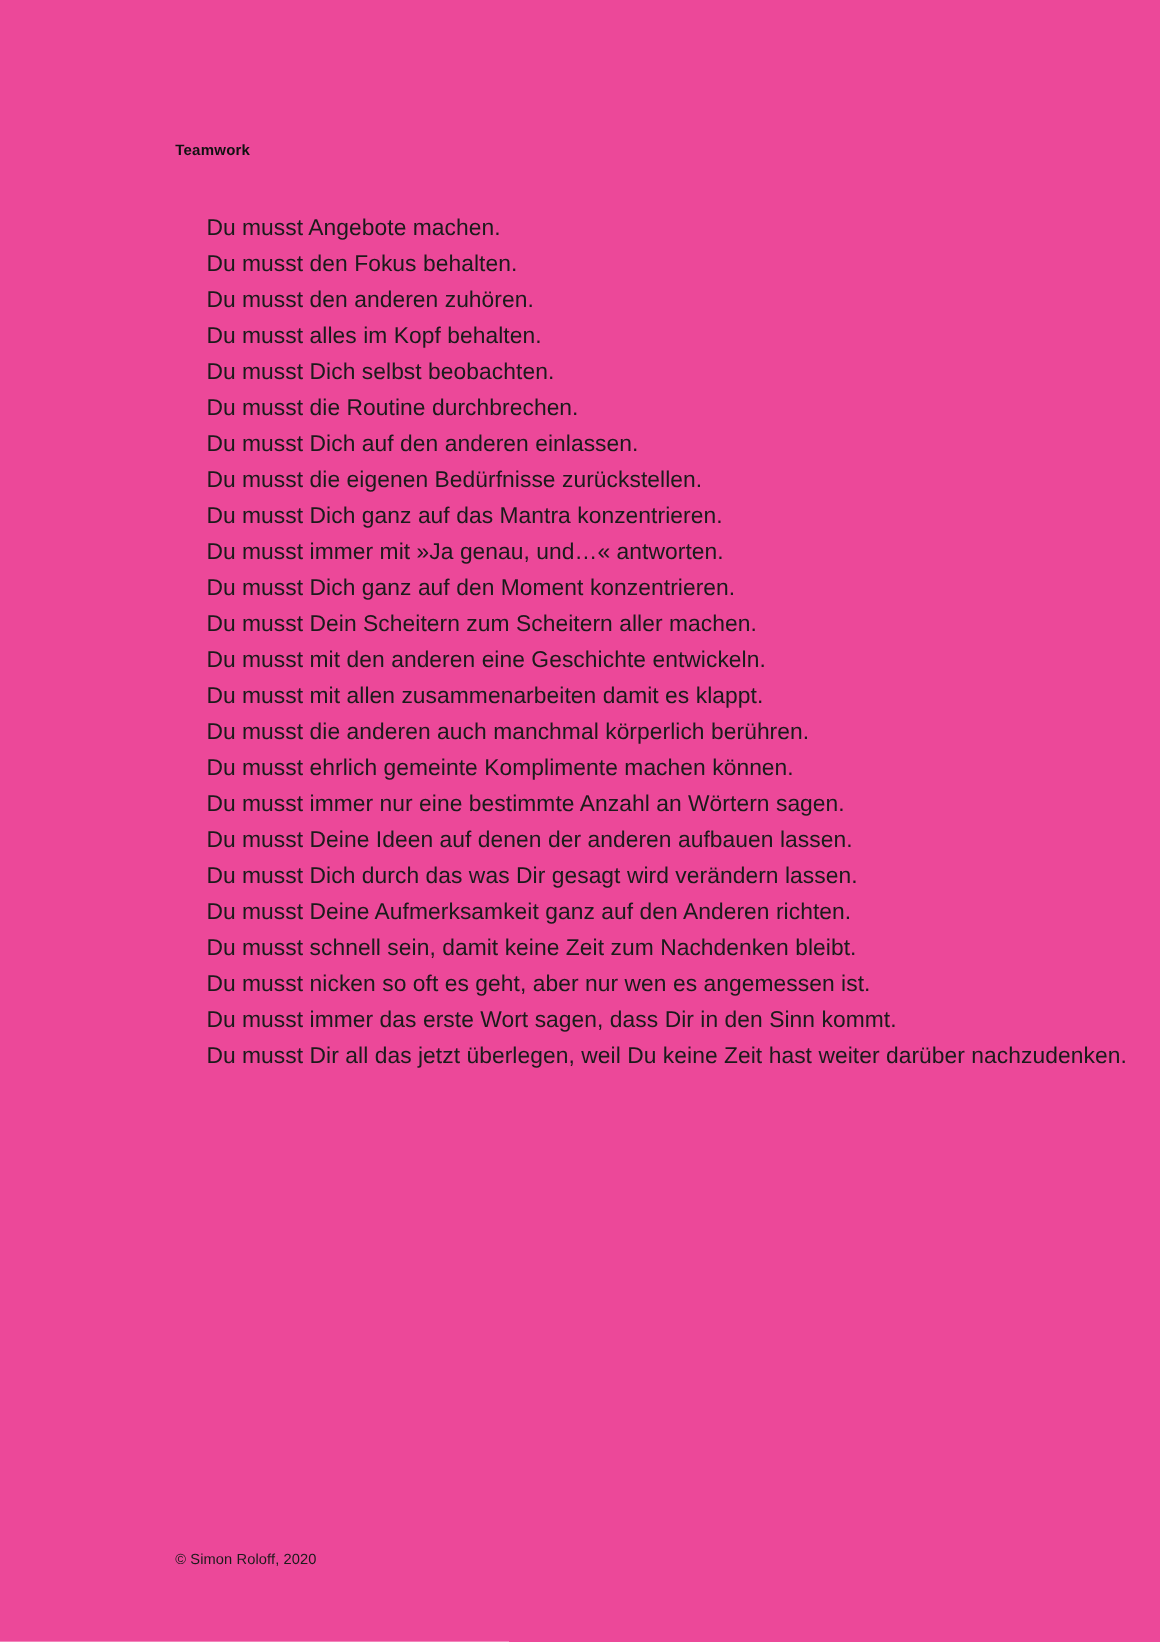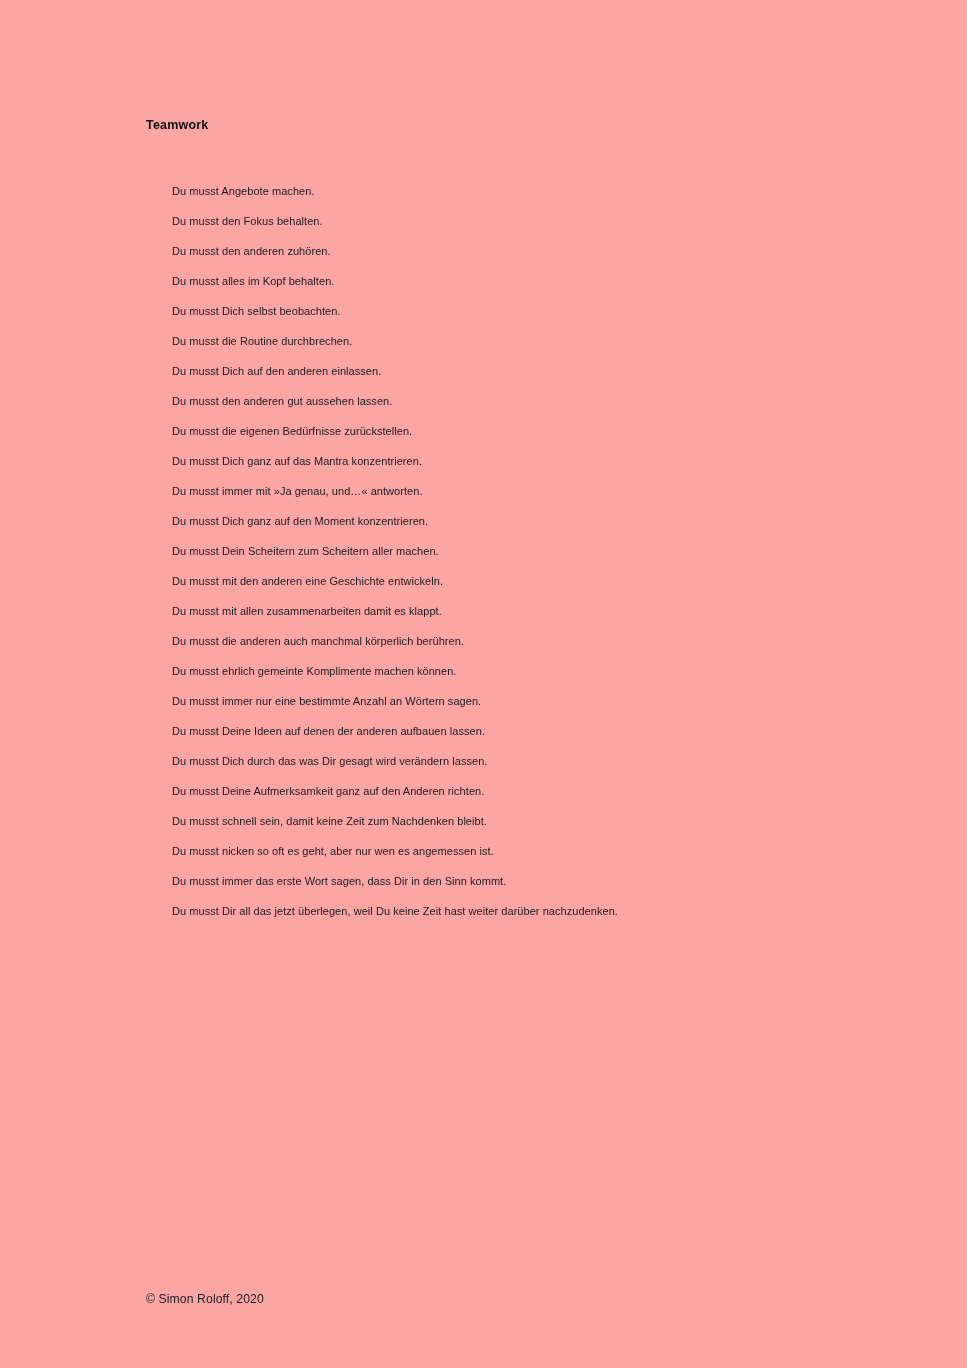--- a/index.html
+++ b/index.html
@@ -11,39 +11,39 @@
     width: 967px;
     height: 1368px;
     font-family: "Liberation Sans", sans-serif;
     color: #1a1a1a;
     position: relative;
     overflow: hidden;
   }
   .page {
     position: absolute;
     inset: 0;
-    background: #fca5a5;
+    background: #ec4899;
   }
   .doc-title {
     position: absolute;
     left: 146px;
     top: 118px;
     font-size: 12.5px;
     font-weight: bold;
     letter-spacing: 0.2px;
     color: #111111;
   }
   .lines {
     position: absolute;
     left: 172px;
     top: 176px;
     width: 700px;
   }
   .line {
-    font-size: 11px;
+    font-size: 19px;
     line-height: 30px;
     color: #1b1b1b;
     white-space: nowrap;
     letter-spacing: 0.05px;
   }
   .footer {
     position: absolute;
     left: 146px;
     top: 1292px;
     font-size: 12.2px;
@@ -60,21 +60,20 @@
   <div class="doc-title">Teamwork</div>
 
   <div class="lines">
     <div class="line">Du musst Angebote machen.</div>
     <div class="line">Du musst den Fokus behalten.</div>
     <div class="line">Du musst den anderen zuhören.</div>
     <div class="line">Du musst alles im Kopf behalten.</div>
     <div class="line">Du musst Dich selbst beobachten.</div>
     <div class="line">Du musst die Routine durchbrechen.</div>
     <div class="line">Du musst Dich auf den anderen einlassen.</div>
-    <div class="line">Du musst den anderen gut aussehen lassen.</div>
     <div class="line">Du musst die eigenen Bedürfnisse zurückstellen.</div>
     <div class="line">Du musst Dich ganz auf das Mantra konzentrieren.</div>
     <div class="line">Du musst immer mit »Ja genau, und…« antworten.</div>
     <div class="line">Du musst Dich ganz auf den Moment konzentrieren.</div>
     <div class="line">Du musst Dein Scheitern zum Scheitern aller machen.</div>
     <div class="line">Du musst mit den anderen eine Geschichte entwickeln.</div>
     <div class="line">Du musst mit allen zusammenarbeiten damit es klappt.</div>
     <div class="line">Du musst die anderen auch manchmal körperlich berühren.</div>
     <div class="line">Du musst ehrlich gemeinte Komplimente machen können.</div>
     <div class="line">Du musst immer nur eine bestimmte Anzahl an Wörtern sagen.</div>

